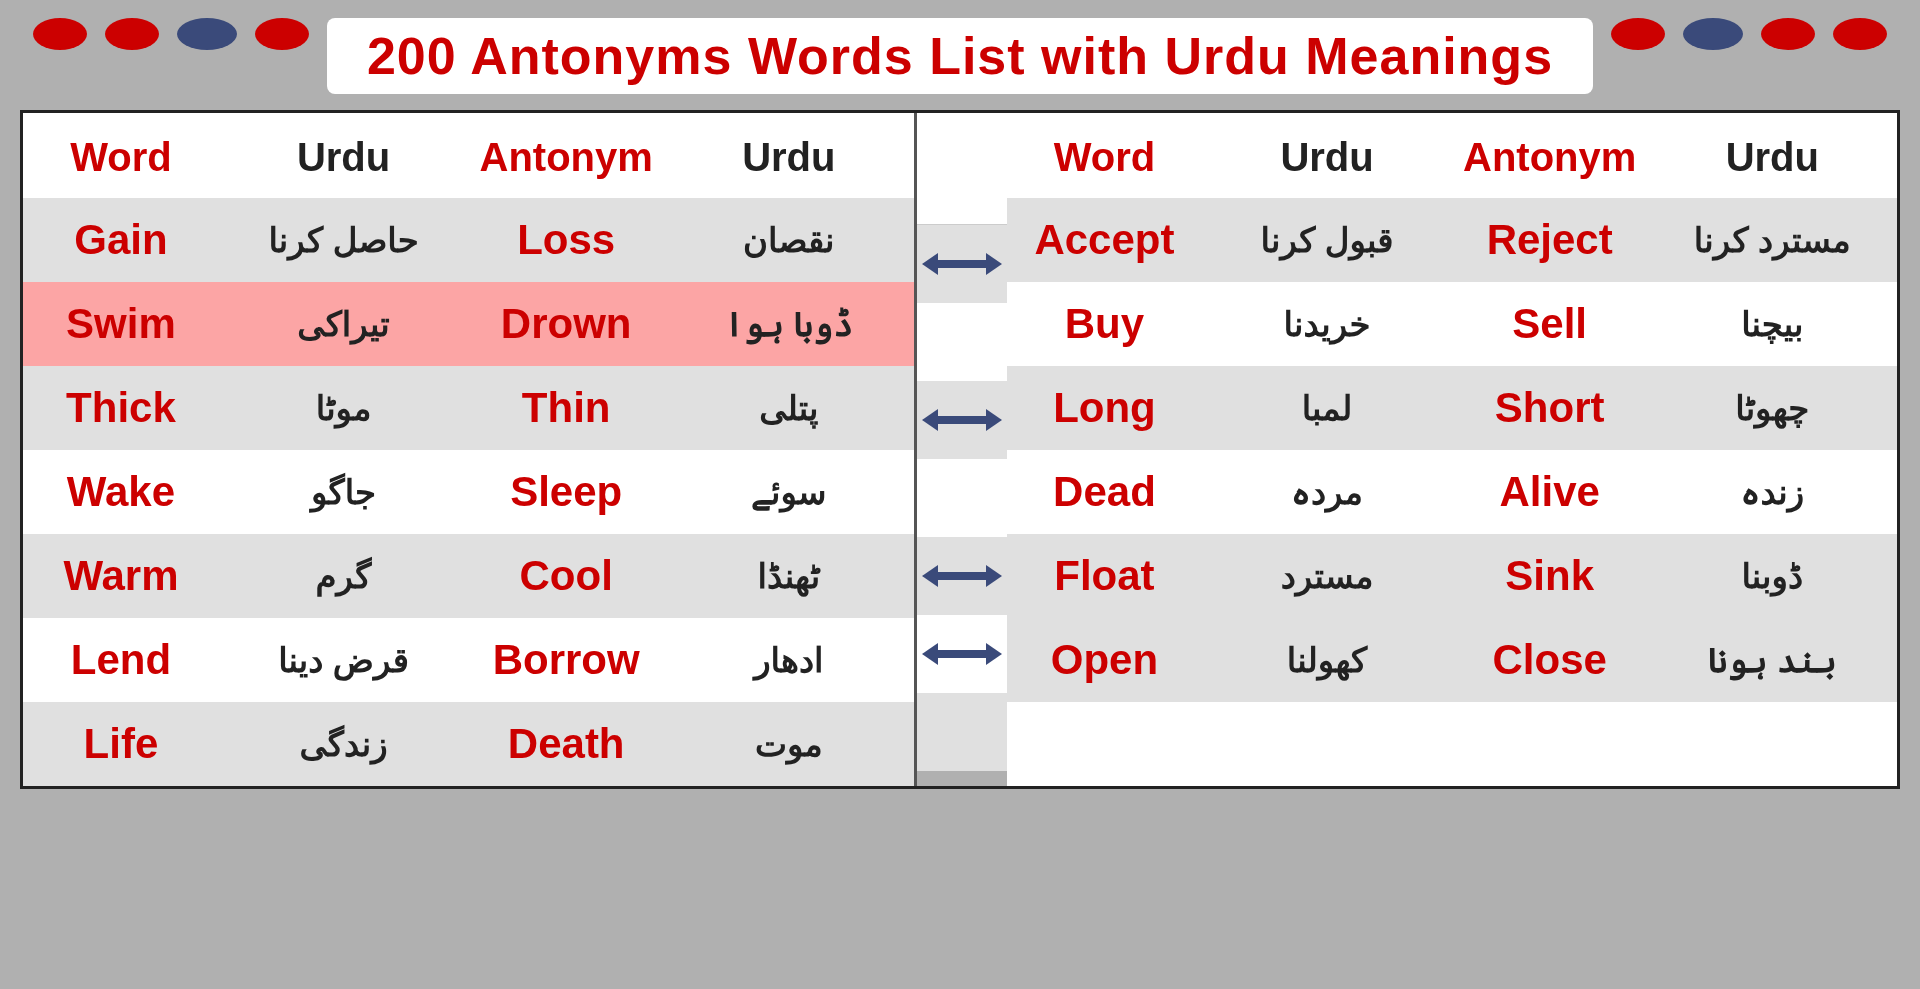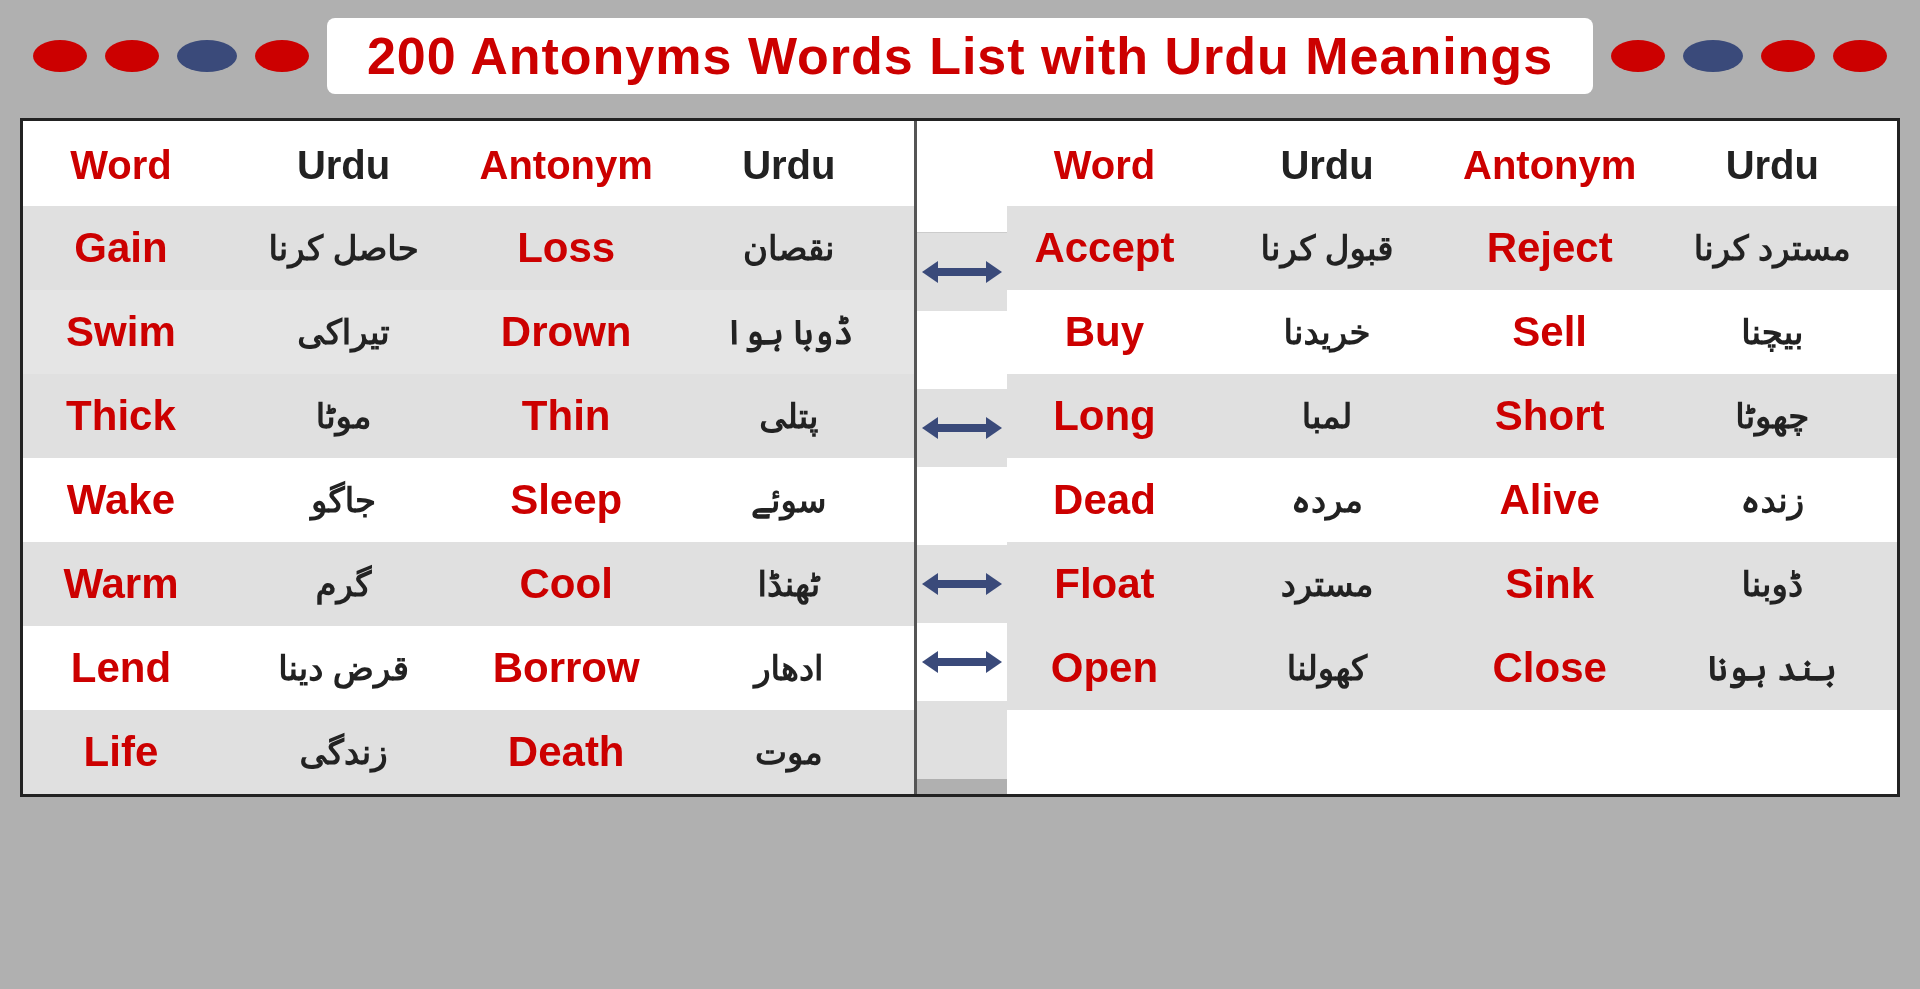--- a/index.html
+++ b/index.html
@@ -12,23 +12,22 @@
       flex-direction: column;
       align-items: center;
       padding: 0;
     }
 
     
     .header {
       width: 100%;
       background: #b0b0b0;
       display: flex;
-      align-items: center;
       justify-content: center;
-      padding: 18px 20px 24px 20px;
+      padding: 18px 20px 16px 20px;
       gap: 18px;
       position: relative;
     }
     .header-title-box {
       background: white;
       border-radius: 8px;
       padding: 8px 40px;
       z-index: 1;
     }
     .header-title {
@@ -109,21 +108,21 @@
           <th class="black" style="text-align:center; padding:22px 8px 18px 8px; font-size:40px; font-weight:700; color:#222; width:28%;">Urdu</th>
         </tr>
       </thead>
       <tbody id="left-tbody">
       <tr style="background: rgb(224, 224, 224);">
             <td style="text-align: center; padding: 18px 8px; font-size: 42px; font-weight: 700; color: rgb(204, 0, 0);">Gain</td>
             <td style="text-align: center; padding: 18px 8px; font-size: 34px; font-weight: 600; color: rgb(34, 34, 34); direction: rtl;">حاصل کرنا</td>
             <td style="text-align: center; padding: 18px 8px; font-size: 42px; font-weight: 700; color: rgb(204, 0, 0);">Loss</td>
             <td style="text-align: center; padding: 18px 8px; font-size: 34px; font-weight: 600; color: rgb(34, 34, 34); direction: rtl;">نقصان</td>
           </tr>
-          <tr style="background: #e5e5e5;">
+          <tr style="background: #fca5a5;">
             <td style="text-align: center; padding: 18px 8px; font-size: 42px; font-weight: 700; color: rgb(204, 0, 0);">Swim</td>
             <td style="text-align: center; padding: 18px 8px; font-size: 34px; font-weight: 600; color: rgb(34, 34, 34); direction: rtl;">تیراکی</td>
             <td style="text-align: center; padding: 18px 8px; font-size: 42px; font-weight: 700; color: rgb(204, 0, 0);">Drown</td>
             <td style="text-align: center; padding: 18px 8px; font-size: 34px; font-weight: 600; color: rgb(34, 34, 34); direction: rtl;">ڈوبا ہوا</td>
           </tr>
           <tr style="background: rgb(224, 224, 224);">
             <td style="text-align: center; padding: 18px 8px; font-size: 42px; font-weight: 700; color: rgb(204, 0, 0);">Thick</td>
             <td style="text-align: center; padding: 18px 8px; font-size: 34px; font-weight: 600; color: rgb(34, 34, 34); direction: rtl;">موٹا</td>
             <td style="text-align: center; padding: 18px 8px; font-size: 42px; font-weight: 700; color: rgb(204, 0, 0);">Thin</td>
             <td style="text-align: center; padding: 18px 8px; font-size: 34px; font-weight: 600; color: rgb(34, 34, 34); direction: rtl;">پتلی</td>

